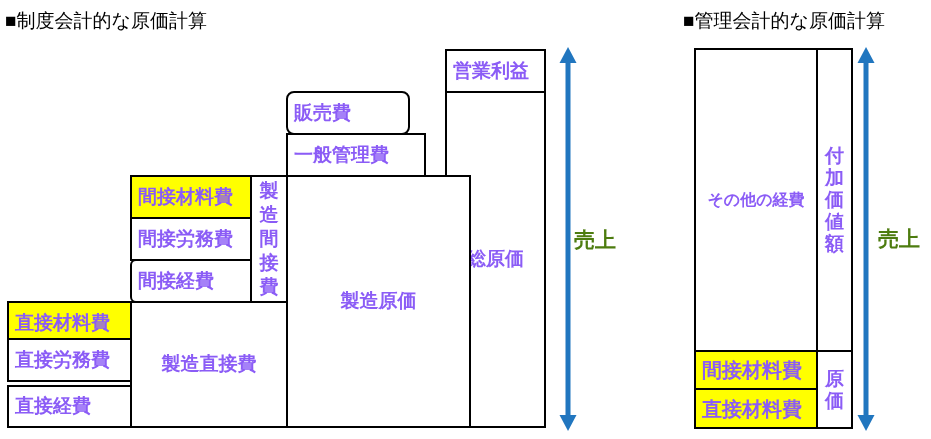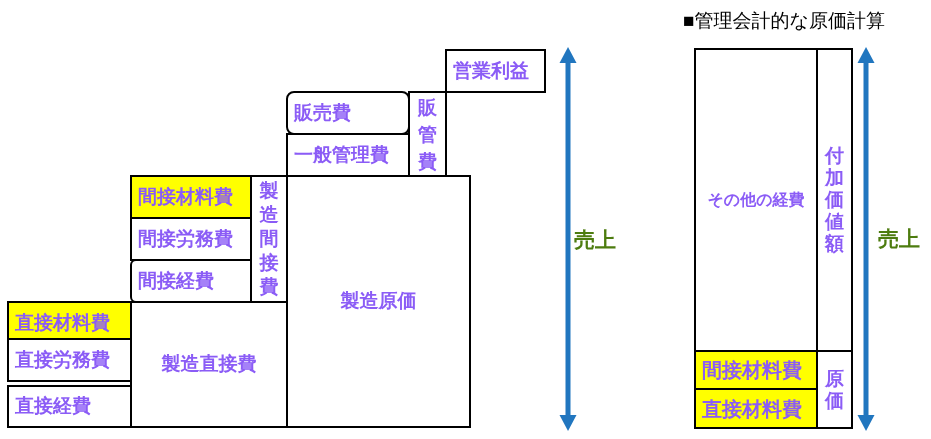--- a/index.html
+++ b/index.html
@@ -64,28 +64,27 @@
   .sales-left{left:574px;top:226px;}
   .sales-right{left:878px;top:225px;}
   .title-left{left:5px;top:8px;}
   .title-right{left:683px;top:8px;}
 </style>
 </head>
 <body>
 
 <div id="canvas">
 
+  <div class="section-title title-left">■制度会計的な原価計算</div>
   <div class="section-title title-right">■管理会計的な原価計算</div>
 
   <div class="cell pad-left c-eigyo">営業利益</div>
+  <div class="cell centered c-sogenka">総原価</div>
   <div class="cell pad-left c-hanbai">販売費</div>
   <div class="cell pad-left c-ippan">一般管理費</div>
-  <div class="cell vertical v27 c-hankan">
-      <span>販管費</span>
-    </div>
   <div class="cell pad-left yellow c-kzairyo">間接材料費</div>
   <div class="cell pad-left c-kromu">間接労務費</div>
   <div class="cell pad-left c-kkeihi">間接経費</div>
   <div class="cell vertical v24 c-seizokan">
       <span>製造間接費</span>
     </div>
   <div class="cell pad-left yellow c-czairyo">直接材料費</div>
   <div class="cell pad-left c-cromu">直接労務費</div>
   <div class="cell pad-left c-ckeihi">直接経費</div>
   <div class="cell centered c-seizochoku">製造直接費</div>

